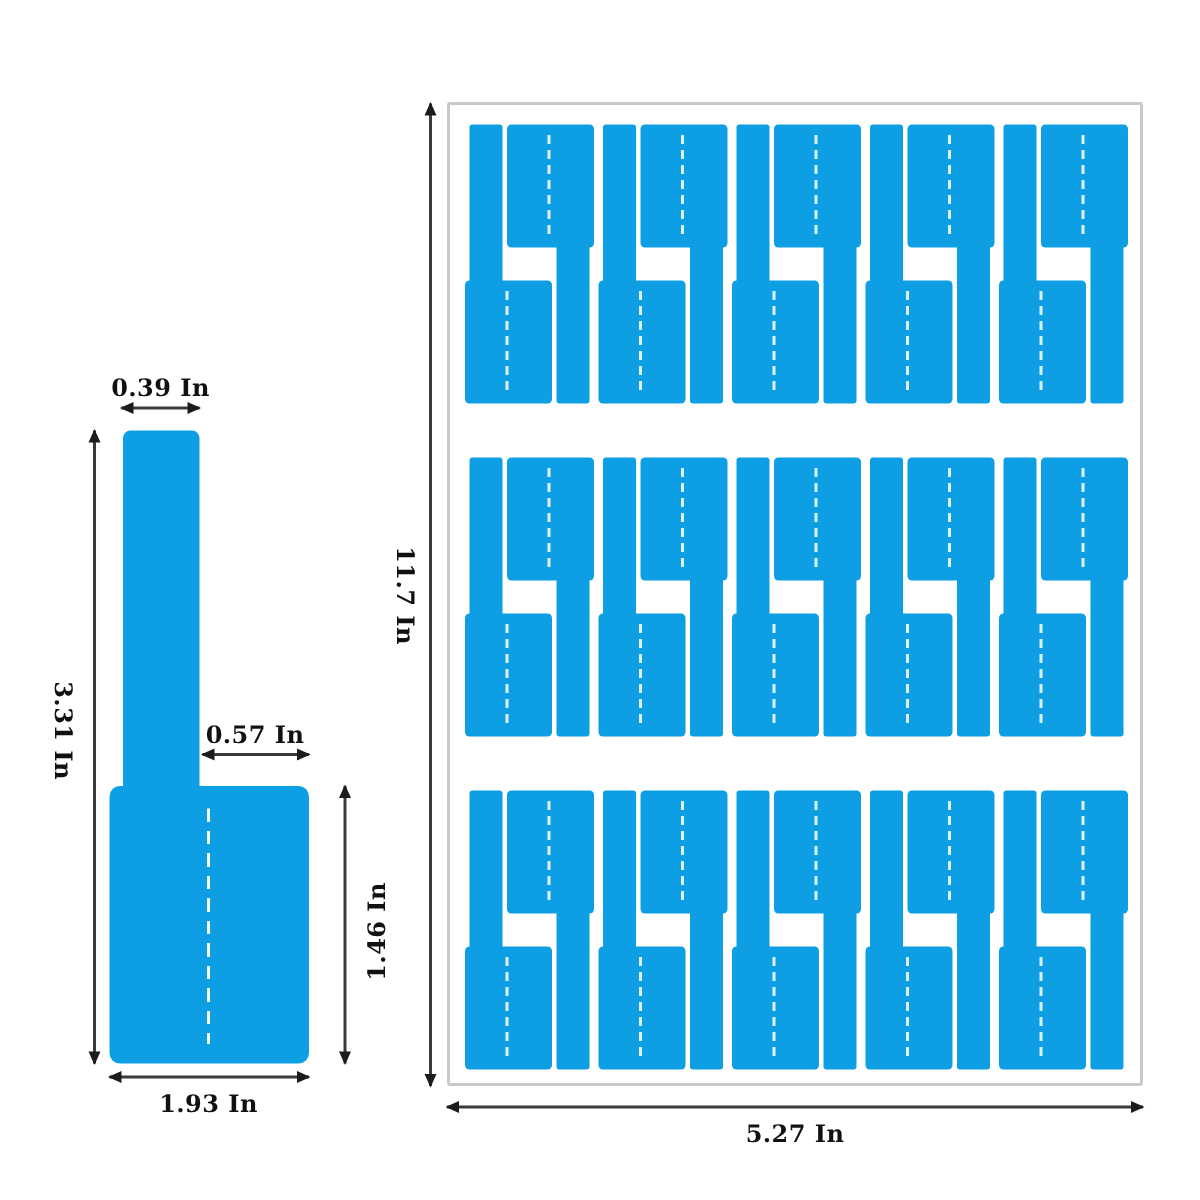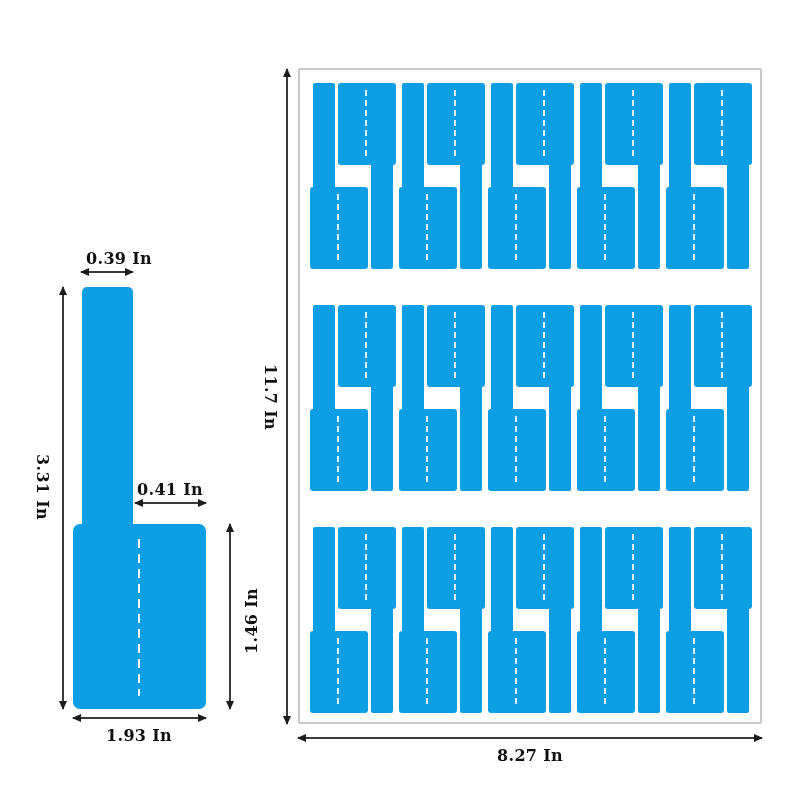--- a/index.html
+++ b/index.html
@@ -52,27 +52,27 @@
 </head>
 <body>
 
 <div class="canvas">
 
   <section>
     <div class="blue big-strip" style="background: rgb(13, 158, 227);"></div>
     <div class="blue big-flag" style="background: rgb(13, 158, 227);"></div>
     <div class="big-dash"></div>
 
-    <div class="dim-label" style="left:69px;top:249px;width:100px;">0.39 In</div>
+    <div class="dim-label" style="left:57px;top:249px;width:100px;">0.39 In</div>
     <div class="h-arrow" style="left:81px;top:271px;width:52px;"></div>
 
     <div class="v-arrow" style="left:62px;top:287px;height:422px;"></div>
     <div class="dim-label v-text" style="left:42px;top:487px;">3.31 In</div>
 
-    <div class="dim-label" style="left:120px;top:480px;width:100px;">0.41 In</div>
+    <div class="dim-label" style="left:120px;top:480px;width:100px;">0.57 In</div>
     <div class="h-arrow" style="left:135px;top:502px;width:71px;"></div>
 
     <div class="v-arrow" style="left:229px;top:524px;height:185px;"></div>
     <div class="dim-label v-text-ccw" style="left:251px;top:621px;">1.46 In</div>
 
     <div class="h-arrow" style="left:73px;top:717px;width:133px;"></div>
     <div class="dim-label" style="left:89px;top:726px;width:100px;">1.93 In</div>
   </section>
 
   <section>
@@ -226,15 +226,15 @@
           <div class="cl-strip" style="background: rgb(13, 158, 227);"></div>
           <div class="cl-flag" style="background: rgb(13, 158, 227);"></div>
           <div class="cl-dash"></div>
         </div>
       </div>
 
     <div class="v-arrow" style="left:286px;top:69px;height:655px;"></div>
     <div class="dim-label v-text" style="left:270px;top:397px;">11.7 In</div>
 
     <div class="h-arrow" style="left:298px;top:737px;width:464px;"></div>
-    <div class="dim-label" style="left:298px;top:746px;width:464px;">8.27 In</div>
+    <div class="dim-label" style="left:298px;top:746px;width:464px;">5.27 In</div>
   </section>
 </div>
 
 </body></html>

